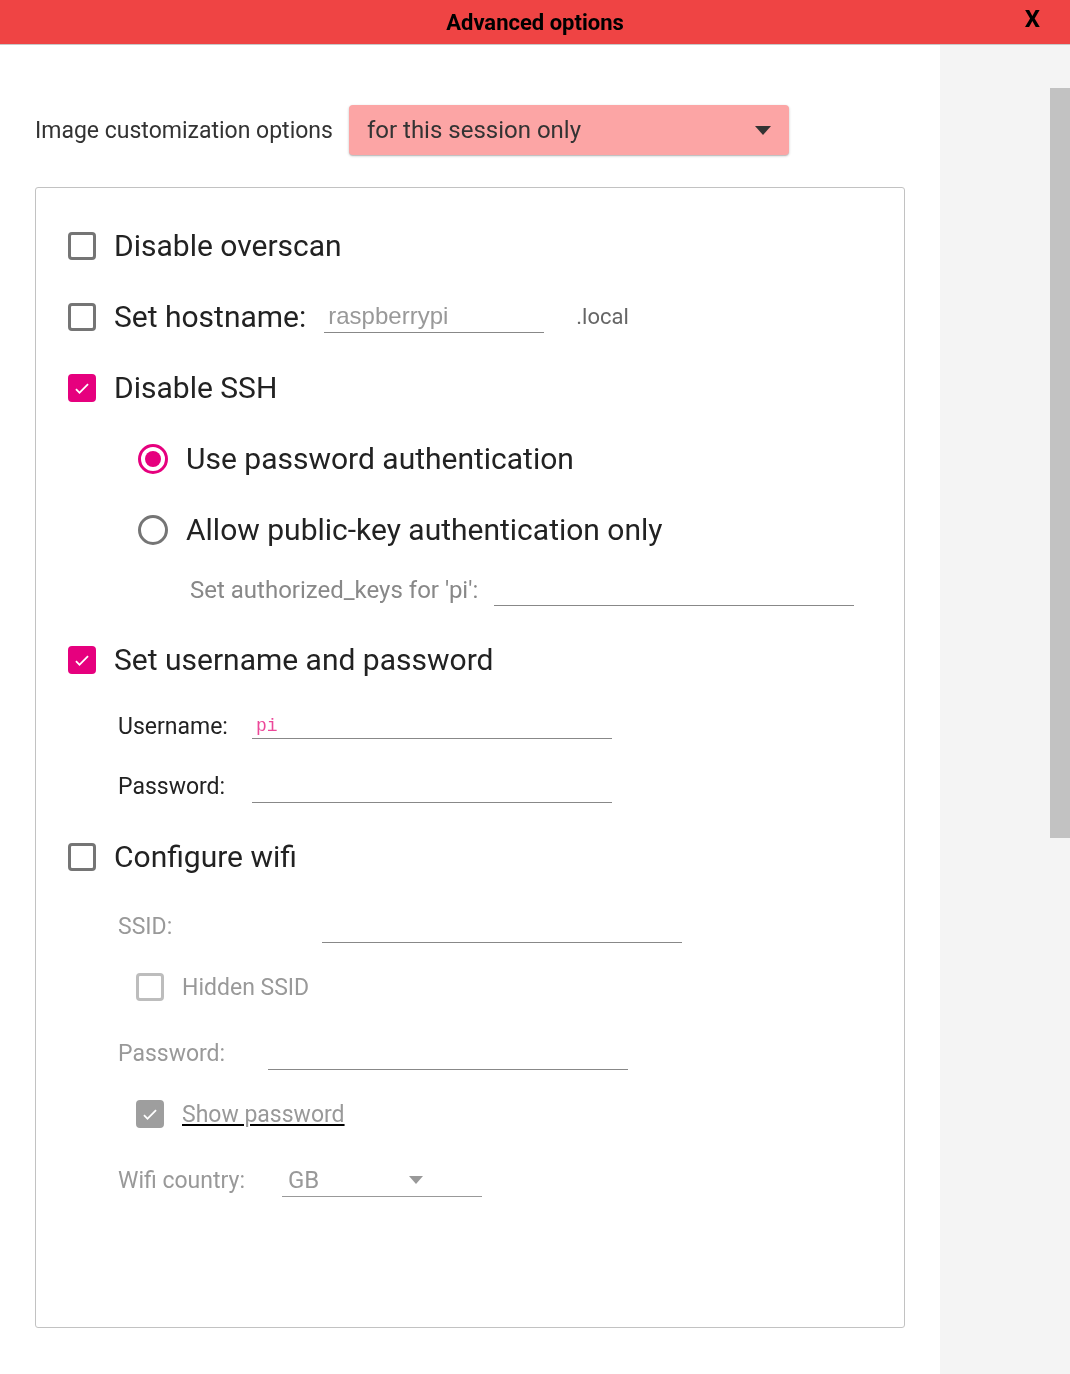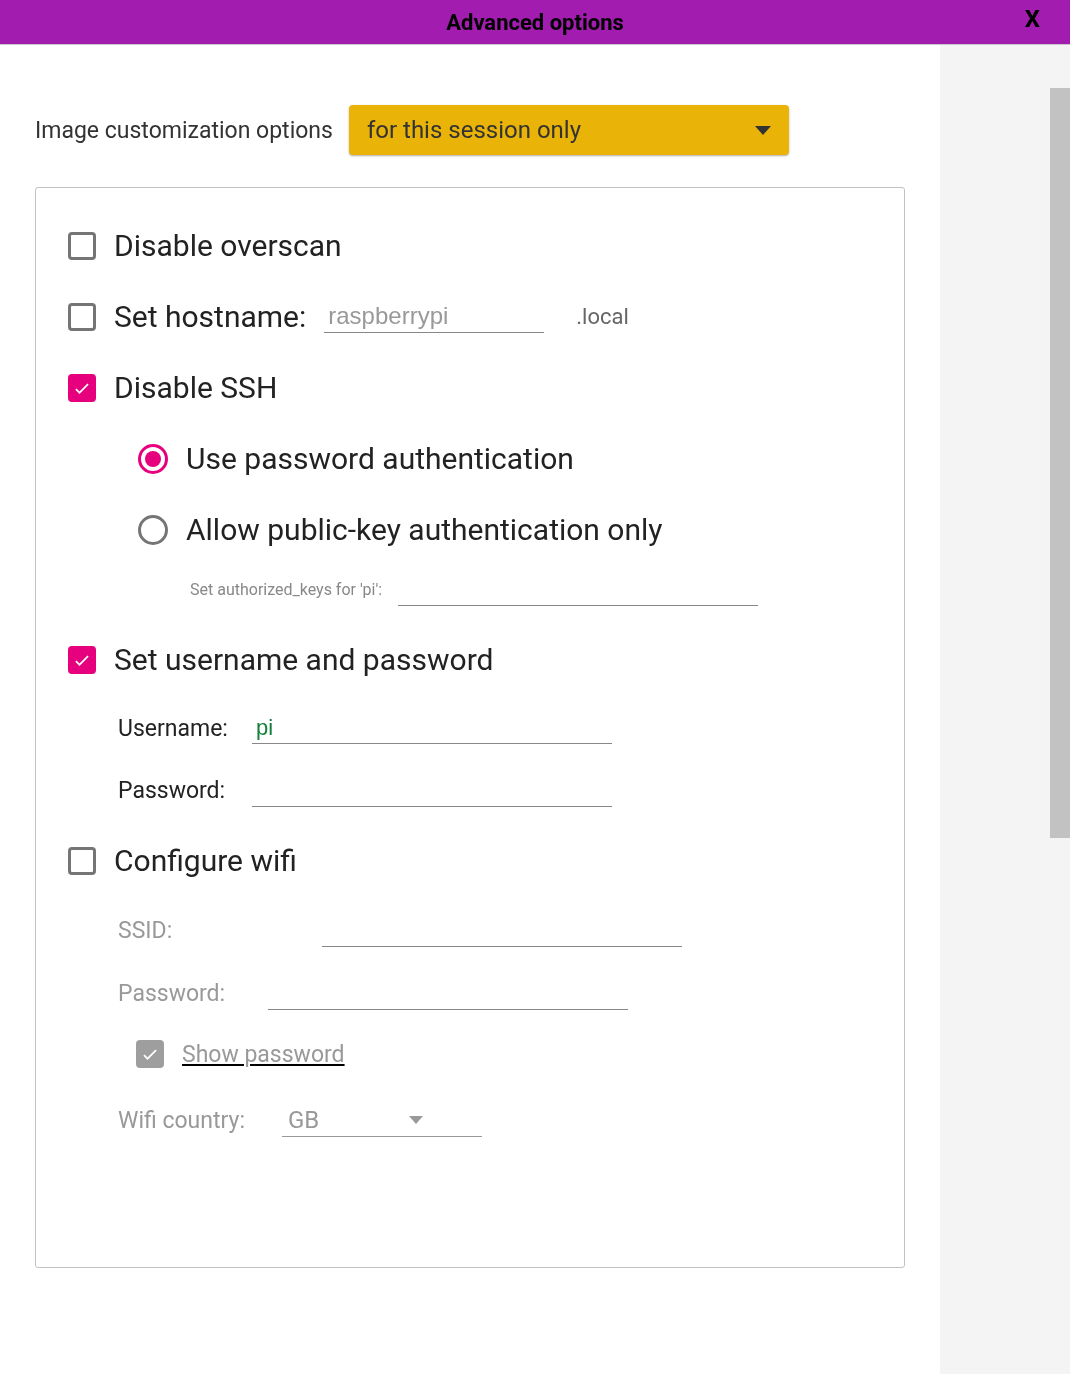--- a/index.html
+++ b/index.html
@@ -5,21 +5,21 @@
     * { box-sizing: border-box; margin: 0; padding: 0; }
     body {
       font-family: -apple-system, BlinkMacSystemFont, "Segoe UI", Roboto, Arial, sans-serif;
       background: #f4f4f4;
       width: 1070px;
       height: 1374px;
       overflow: hidden;
       position: relative;
     }
     .header {
-      background: #a21caf;
+      background: #ef4444;
       height: 45px;
       display: flex;
       align-items: center;
       justify-content: center;
       position: relative;
       border-bottom: 1px solid #c8c8c8;
     }
     .header-title {
       font-size: 22px;
       font-weight: 700;
@@ -70,21 +70,21 @@
       padding-bottom: 32px;
     }
     .top-label {
       font-size: 23px;
       color: #333;
     }
     .select-box {
       display: flex;
       align-items: center;
       justify-content: space-between;
-      background: #eab308;
+      background: #fca5a5;
       border-radius: 4px;
       box-shadow: 0 1px 3px rgba(0,0,0,0.2), 0 1px 1px rgba(0,0,0,0.14);
       padding: 8px 18px;
       width: 440px;
       height: 50px;
       cursor: pointer;
     }
     .select-text {
       font-size: 24px;
       color: #333;
@@ -176,21 +176,21 @@
       width: 200px;
     }
     .mini-select-text { font-size: 24px; color: #999; }
     .mini-caret {
       width: 0; height: 0;
       border-left: 7px solid transparent;
       border-right: 7px solid transparent;
       border-top: 8px solid #999;
     }
     .ssh-sub-label {
-      font-size: 16px;
+      font-size: 24px;
       color: #888;
     }
   </style>
 </head>
 <body>
 
 <div class="header">
   <span class="header-title">Advanced options</span>
   <span class="close-x">X</span>
 </div>
@@ -250,38 +250,42 @@
       <span class="checkbox checked">
         <svg viewBox="0 0 24 24">
               <path fill="#fff" d="M9 16.2l-3.5-3.5L4 14.2 9 19.2 20 8.2l-1.5-1.5z"></path>
             </svg>
       </span>
       <span class="label">Set username and password</span>
     </div>
 
     <div class="sub-row">
       <span class="field-label">Username:</span>
-      <input class="underline-input wide" style="font-size: 22px; color: #15803d;" value="pi">
+      <input class="underline-input wide" style="font-size: 18px; color: #ec4899; font-family: Liberation Mono, monospace;" value="pi">
     </div>
 
     <div class="sub-row" style="margin-bottom:36px;">
       <span class="field-label">Password:</span>
       <input class="underline-input wide" type="password" value="" style="">
     </div>
 
     <div class="row">
       <span class="checkbox"></span>
       <span class="label">Configure wifi</span>
     </div>
 
     <div class="sub-row">
       <span class="field-label-disabled">SSID:</span>
       <input class="underline-input wide" style="margin-left: 70px;" value="">
     </div>
 
+    <div class="row" style="padding-left:68px;">
+      <span class="checkbox disabled"></span>
+      <span class="label-disabled">Hidden SSID</span>
+    </div>
 
     <div class="sub-row">
       <span class="field-label-disabled">Password:</span>
       <input class="underline-input wide" style="margin-left: 16px;" value="">
     </div>
 
     <div class="row" style="padding-left:68px;text-decoration:underline;">
       <span class="checkbox disabled-checked">
         <svg viewBox="0 0 24 24">
               <path fill="#fff" d="M9 16.2l-3.5-3.5L4 14.2 9 19.2 20 8.2l-1.5-1.5z"></path>

